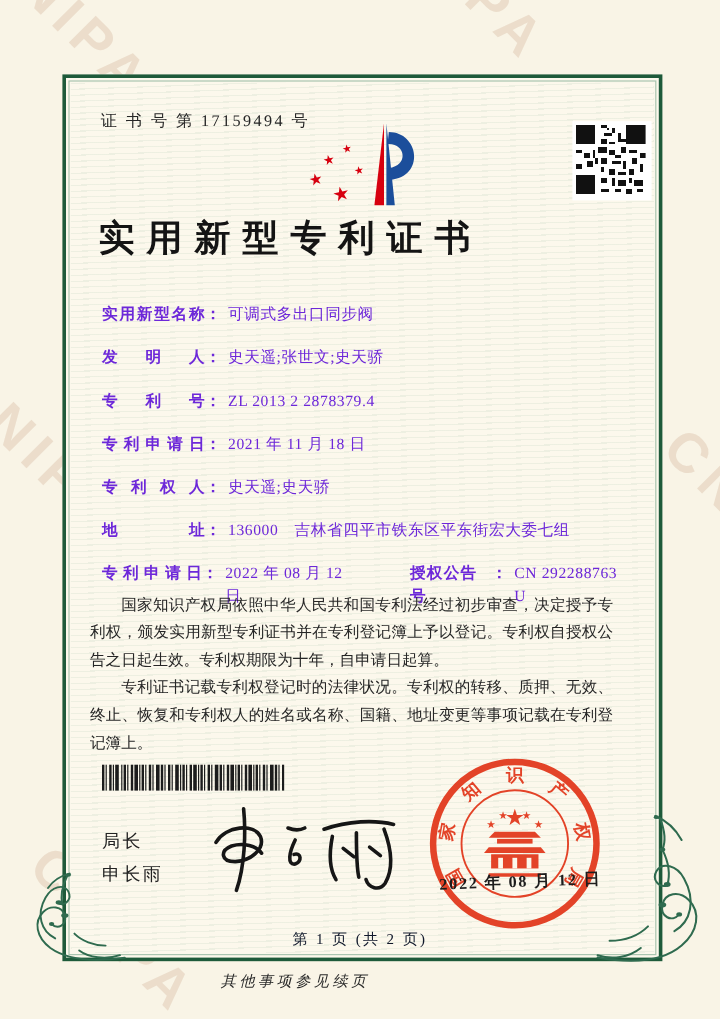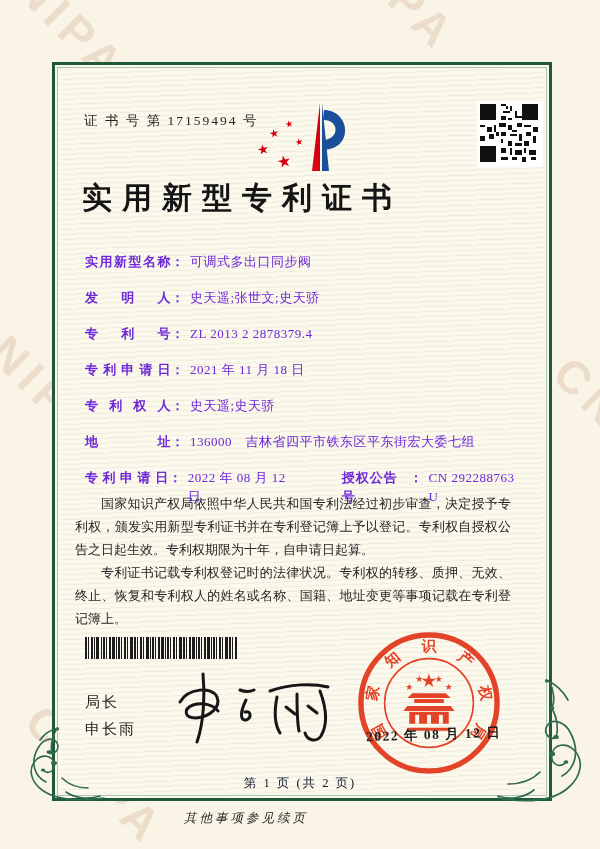--- a/index.html
+++ b/index.html
@@ -16,21 +16,21 @@
   .frame{position:absolute;left:52px;top:62px;width:494px;height:733px;
          border:3px solid #1e5a3a;background:#fcf8ec;}
   .frame-inner{position:absolute;inset:2px;border:1px solid #a9c5b0;}
   .guilloche{position:absolute;inset:4px;
      background:repeating-linear-gradient(178deg,rgba(140,180,152,.13) 0 1px,rgba(255,255,255,0) 1px 5px);}
 
   .corner{position:absolute;pointer-events:none;}
   .corner svg{display:block;}
 
   
-  .certno{position:absolute;left:84px;top:112px;font-size:13.5px;letter-spacing:2px;color:#262626;}
+  .certno{position:absolute;left:84px;top:92px;font-size:13.5px;letter-spacing:2px;color:#262626;}
   .logo{position:absolute;left:243px;top:97px;}
   .qr{position:absolute;left:477px;top:101px;width:66px;height:66px;background:#fff;padding:3px;box-sizing:border-box;}
   .title{position:absolute;left:0;top:178px;width:484px;text-align:center;
          font-size:30px;font-weight:bold;letter-spacing:10px;color:#141414;}
 
   
   .fields{position:absolute;left:85px;top:252px;width:440px;display:flex;flex-direction:column;gap:17px;
           font-size:13px;color:#6d28d9;}
   .frow{display:flex;line-height:19px;}
   .flabel{display:inline-block;width:86px;text-align:justify;text-align-last:justify;font-weight:bold;letter-spacing:.5px;}

